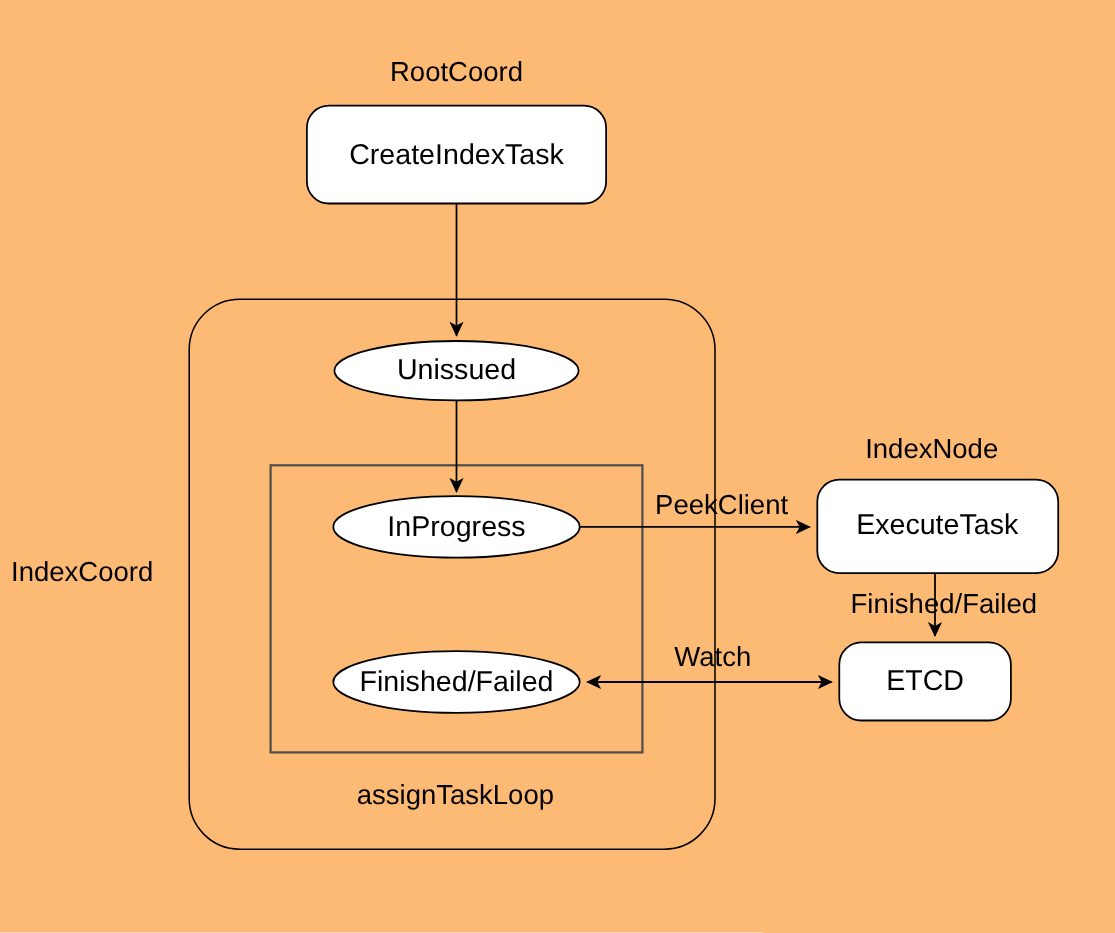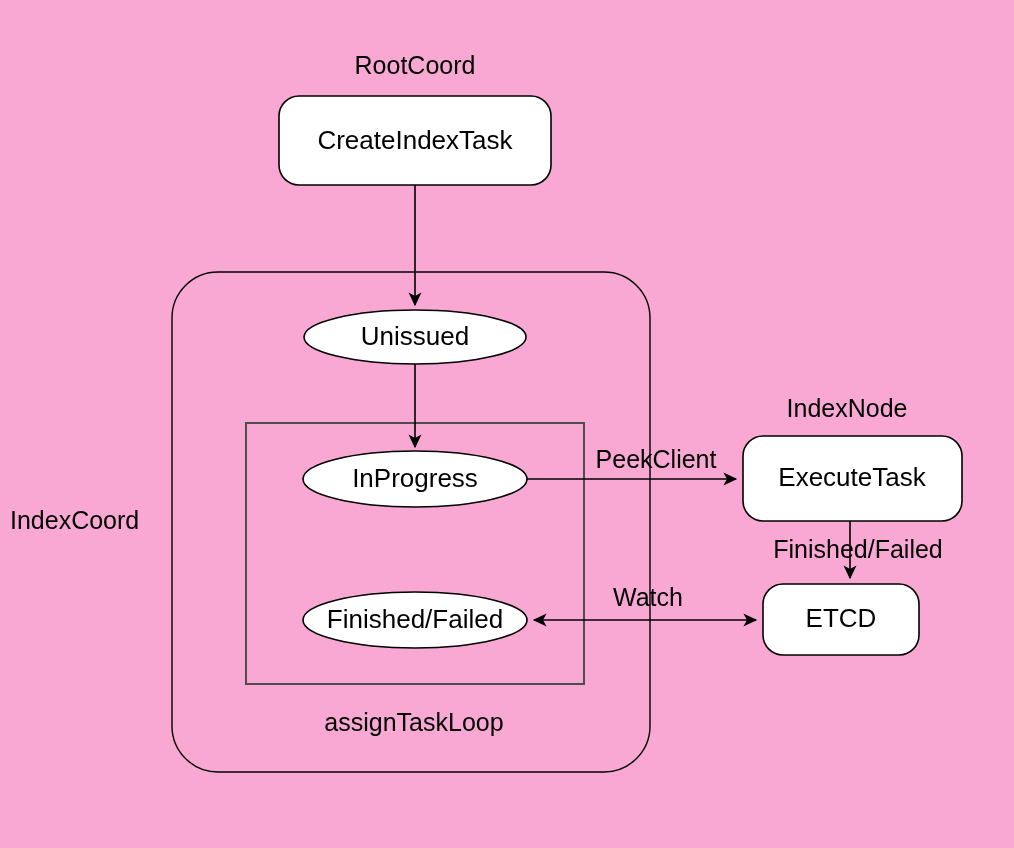--- a/index.html
+++ b/index.html
@@ -10,21 +10,21 @@
   body {
     width: 1014px;
     height: 848px;
     font-family: "Liberation Sans", sans-serif;
     overflow: hidden;
   }
   #diagram-root {
     position: relative;
     width: 1014px;
     height: 848px;
-    background: #f9a8d4;
+    background: #fdba74;
   }
   svg#flow {
     display: block;
     width: 1014px;
     height: 848px;
   }
   .shape {
     fill: #ffffff;
     stroke: #000000;
     stroke-width: 1.6;

